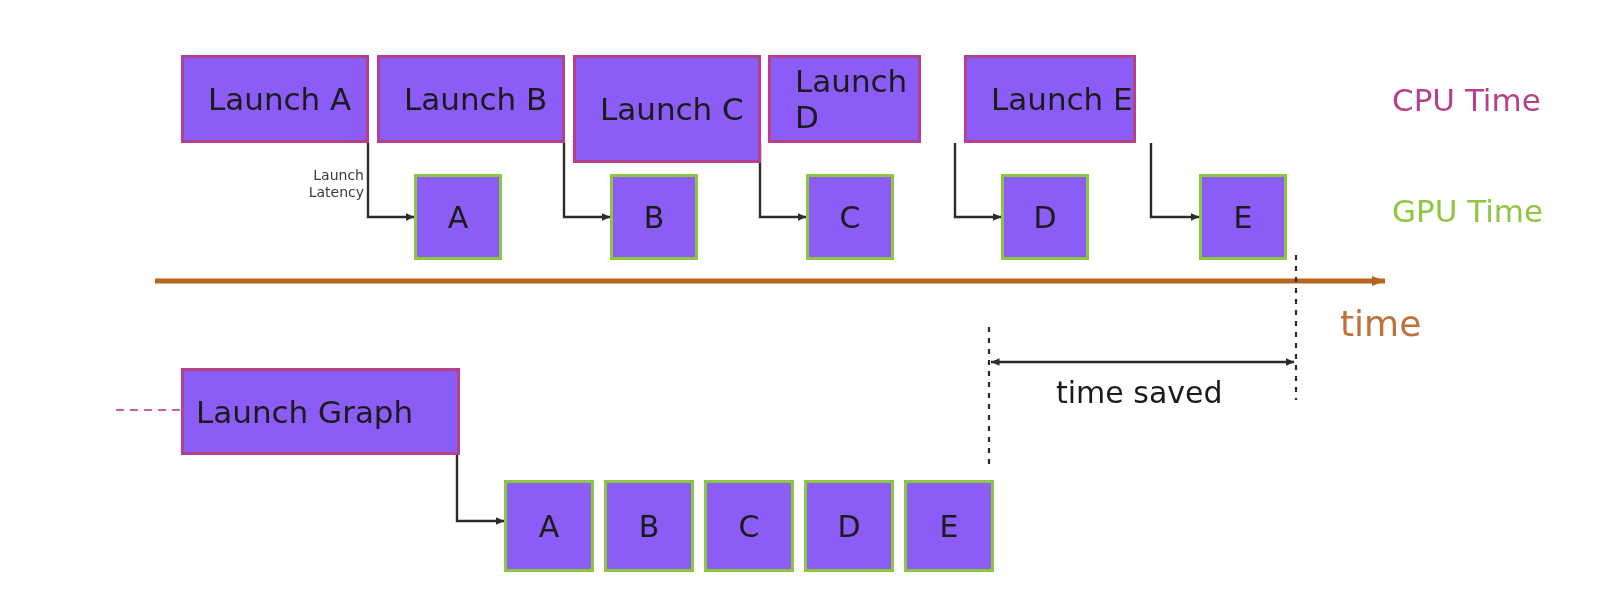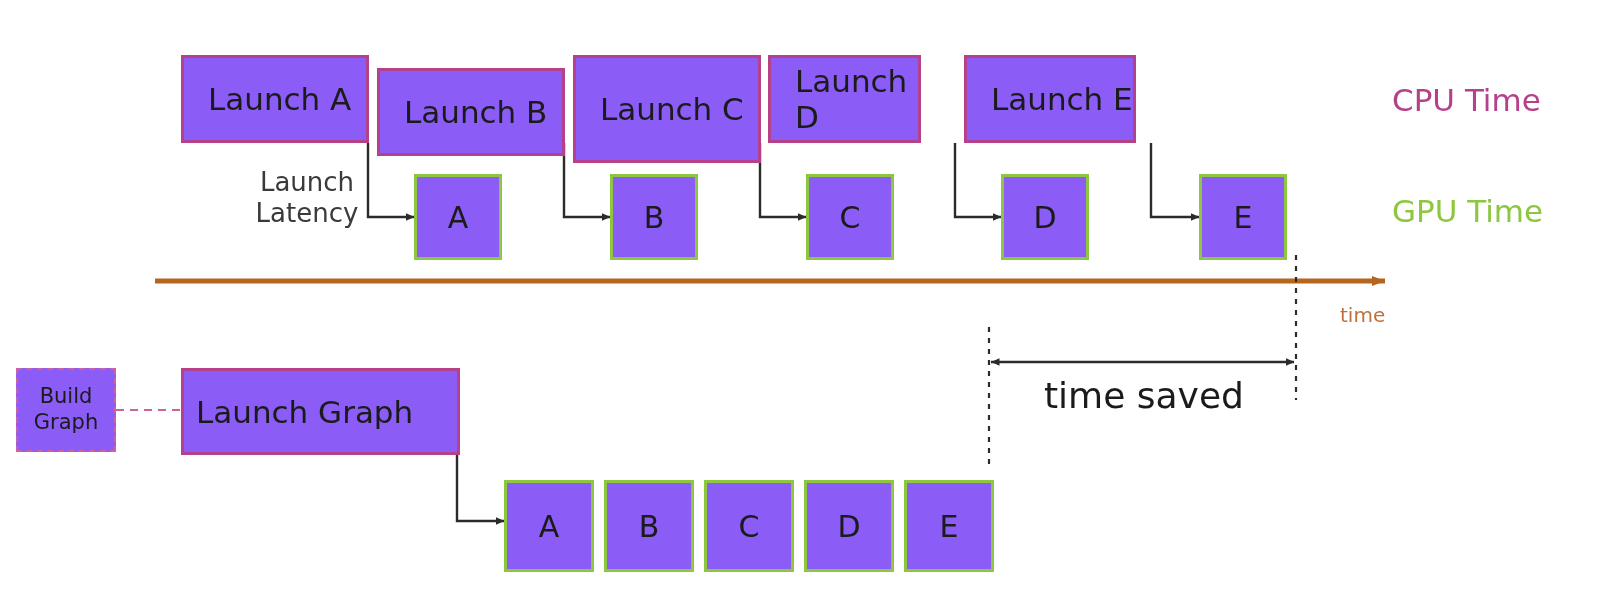--- a/index.html
+++ b/index.html
@@ -65,36 +65,37 @@
   }
   .legend-label {
     position: absolute;
     font-size: 31px;
     white-space: nowrap;
   }
   .legend-cpu { color: #b5418a; }
   .legend-gpu { color: #8dc63f; }
   .time-label {
     position: absolute;
-    font-size: 20px;
+    font-size: 36px;
     color: #c0703a;
   }
   .latency-label {
     position: absolute;
-    font-size: 26px;
+    font-size: 14px;
     line-height: 1.18;
     color: #3a3a3a;
-    text-align: center;
+    text-align: right;
     white-space: nowrap;
   }
   .saved-label {
     position: absolute;
-    font-size: 36px;
+    font-size: 30px;
     color: #1b1b1b;
     white-space: nowrap;
+    margin-left: 12px;
   }
 </style>
 </head>
 <body>
 
 <div id="stage">
 
   <svg id="svg-layer" viewBox="0 0 1600 595">
     <defs>
       <marker id="arrow-black" markerWidth="9" markerHeight="9" refX="8" refY="4.5" orient="auto" markerUnits="userSpaceOnUse">
@@ -124,21 +125,21 @@
 
     <line x1="989" y1="327" x2="989" y2="465" stroke="#2b2b2b" stroke-width="2.2" stroke-dasharray="5 6"></line>
     <line x1="1296" y1="255" x2="1296" y2="400" stroke="#2b2b2b" stroke-width="2.2" stroke-dasharray="5 6"></line>
 
     <line x1="991" y1="362" x2="1294" y2="362" stroke="#2b2b2b" stroke-width="2.4" marker-start="url(#arrow-black-start)" marker-end="url(#arrow-black)"></line>
   </svg>
 
   <div class="box cpu-box" style="left:181px; top:55px; width:188px; height:88px;">
     <span>Launch A</span>
   </div>
-  <div class="box cpu-box" style="left:377px; top:68px; width:188px; height:88px;">
+  <div class="box cpu-box" style="left:377px; top:55px; width:188px; height:88px;">
     <span>Launch B</span>
   </div>
   <div class="box cpu-box" style="left:573px; top:55px; width:188px; height:108px;">
     <span>Launch C</span>
   </div>
   <div class="box cpu-box" style="left:768px; top:55px; width:153px; height:88px;">
     <span>Launch D</span>
   </div>
   <div class="box cpu-box" style="left:964px; top:55px; width:172px; height:88px;">
     <span>Launch E</span>
@@ -169,24 +170,20 @@
     <span>GPU Time</span>
   </div>
   <div class="legend-label legend-cpu" style="left:1392px; top:82px;">
     <span>CPU Time</span>
   </div>
 
   <div class="time-label" style="left:1340px; top:303px;">
     <span>time</span>
   </div>
 
-  <div class="box build-box" style="left:16px; top:368px; width:100px; height:84px;">
-    <div>Build</div>
-    <div>Graph</div>
-  </div>
 
   <div class="box cpu-box wide-label" style="left:181px; top:368px; width:279px; height:87px;">
     <span>Launch Graph</span>
   </div>
 
   <div class="box gpu-box-bottom" style="left:504px; top:480px; width:90px; height:92px;">
     <span>A</span>
   </div>
   <div class="box gpu-box-bottom" style="left:604px; top:480px; width:90px; height:92px;">
     <span>B</span>

